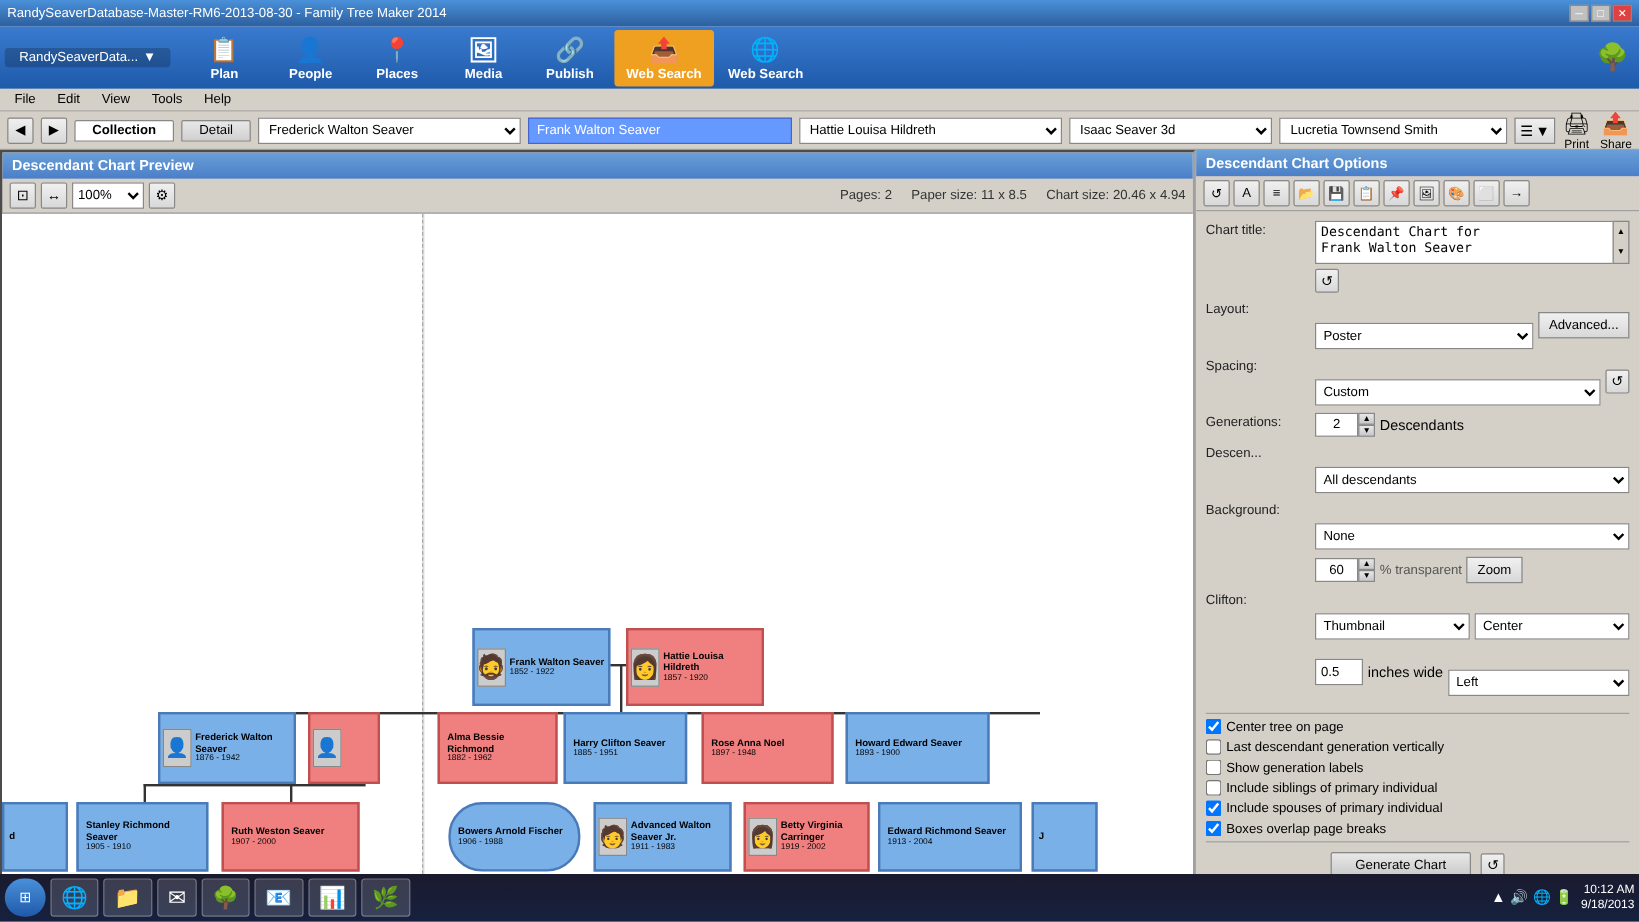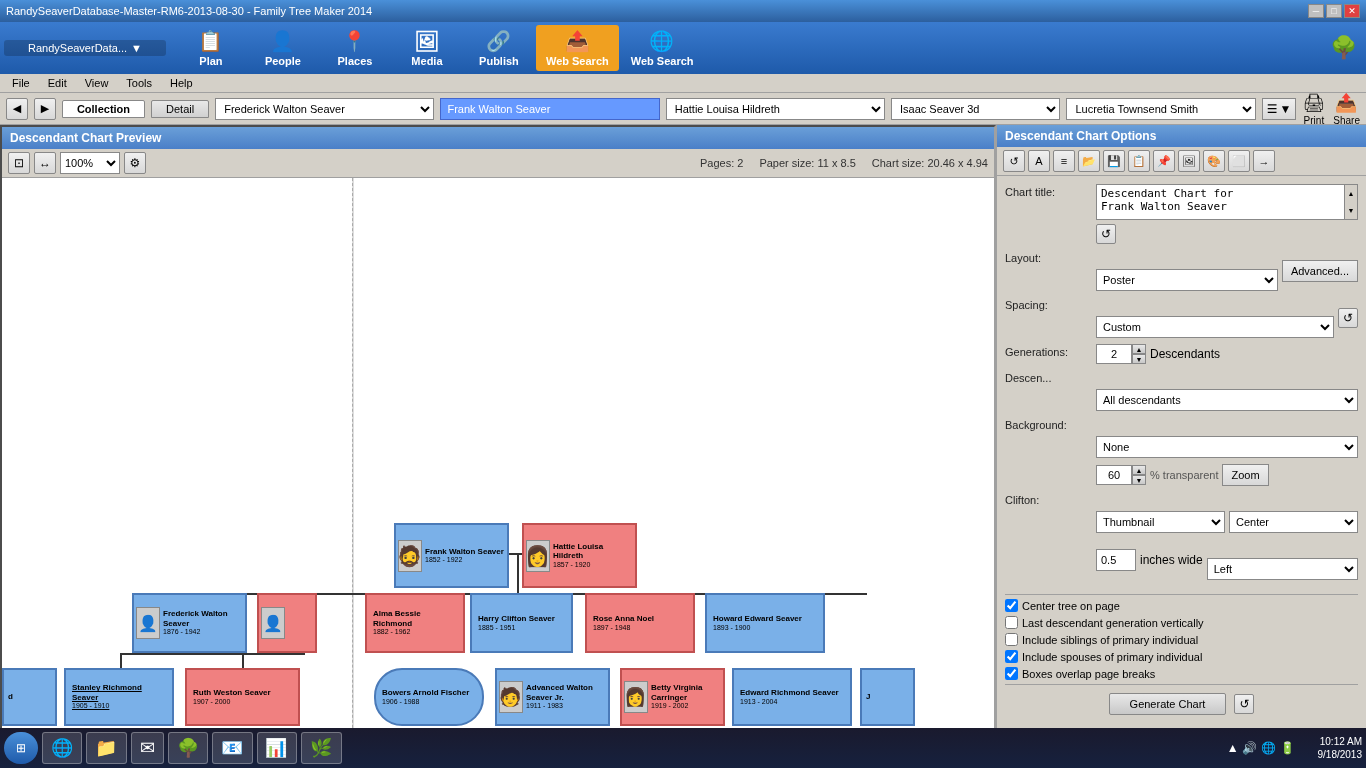--- a/index.html
+++ b/index.html
@@ -36,21 +36,21 @@
     }
     .menu-btn {
       display: flex; flex-direction: column; align-items: center; justify-content: center;
       padding: 4px 10px; cursor: pointer; color: white; font-size: 11px; font-weight: bold;
       border-radius: 3px; gap: 2px; min-width: 70px;
     }
     .menu-btn.active { background: #f0a020; }
     .menu-btn .icon { font-size: 20px; }
     .app-title {
       color: white; font-size: 11px; margin-right: 8px; background: rgba(0,0,0,0.2);
-      padding: 2px 24px; border-radius: 3px; cursor: pointer; display: flex; align-items: center; gap: 4px;
+      padding: 2px 12px; border-radius: 3px; cursor: pointer; display: flex; align-items: center; gap: 4px;
     }
     .spacer { flex: 1; }
     .ftm-logo { color: #90ee90; font-size: 22px; margin-right: 4px; }
 
     
     #secondary-bar {
       background: #d4d0c8;
       height: 32px;
       display: flex;
       align-items: center;
@@ -259,21 +259,21 @@
       border: none; border-radius: 20px; color: white; padding: 4px 12px;
       font-size: 12px; cursor: pointer; display: flex; align-items: center; gap: 4px; height: 32px;
     }
     .taskbar-item {
       height: 32px; background: rgba(255,255,255,0.15); border: 1px solid rgba(255,255,255,0.3);
       border-radius: 3px; padding: 0 8px; display: flex; align-items: center; gap: 4px;
       cursor: pointer; color: white; font-size: 11px;
     }
     .taskbar-icon { font-size: 18px; }
     .sys-tray { margin-left: auto; display: flex; align-items: center; gap: 6px; color: white; }
-    .time-display { text-align: right; font-size: 10px; line-height: 1.3; margin-left: 16px; }
+    .time-display { text-align: right; font-size: 10px; line-height: 1.3; }
     .tray-icons { display: flex; gap: 4px; align-items: center; font-size: 12px; }
 
     
     #chart-canvas::-webkit-scrollbar { width: 12px; height: 12px; }
     #chart-canvas::-webkit-scrollbar-track { background: #d4d0c8; }
     #chart-canvas::-webkit-scrollbar-thumb { background: #a0a0a0; border: 1px solid #888; }
 
     .sec-menu { display: flex; gap: 2px; padding: 2px 4px; background: #d4d0c8; border-bottom: 1px solid #a0a0a0; }
     .sec-menu-item { padding: 1px 8px; cursor: pointer; font-size: 11px; }
   </style>
@@ -465,21 +465,21 @@
         </div>
 
         <div class="person-box male" style="left:703px;top:415px;width:120px;height:60px;">
           <div class="info" style="padding-left:4px;">
             <div class="name">Howard Edward Seaver</div>
             <div class="dates">1893 - 1900</div>
           </div>
         </div>
 
         <div class="person-box male" style="left:62px;top:490px;width:110px;height:58px;">
-          <div class="info" style="padding-left:4px;text-decoration:underline;">
+          <div class="info" style="padding-left:4px;">
             <div class="name">Stanley Richmond Seaver</div>
             <div class="dates">1905 - 1910</div>
           </div>
         </div>
 
         <div class="person-box female" style="left:183px;top:490px;width:115px;height:58px;justify-content:center;">
           <div class="info" style="padding-left:4px;">
             <div class="name">Ruth Weston Seaver</div>
             <div class="dates">1907 - 2000</div>
           </div>
@@ -661,20 +661,24 @@
       <div class="checkbox-row">
         <input type="checkbox" checked="" style="">
         <span>Center tree on page</span>
       </div>
       <div class="checkbox-row">
         <input type="checkbox" style="">
         <span>Last descendant generation vertically</span>
       </div>
       <div class="checkbox-row">
         <input type="checkbox" style="">
+        <span>Show generation labels</span>
+      </div>
+      <div class="checkbox-row">
+        <input type="checkbox" style="">
         <span>Include siblings of primary individual</span>
       </div>
       <div class="checkbox-row">
         <input type="checkbox" checked="" style="">
         <span>Include spouses of primary individual</span>
       </div>
       <div class="checkbox-row">
         <input type="checkbox" checked="" style="">
         <span>Boxes overlap page breaks</span>
       </div>

